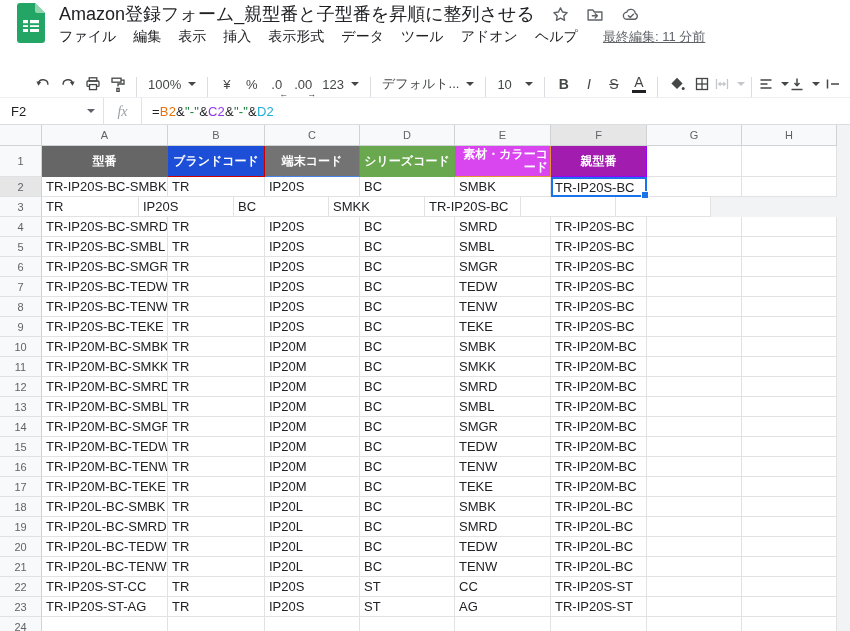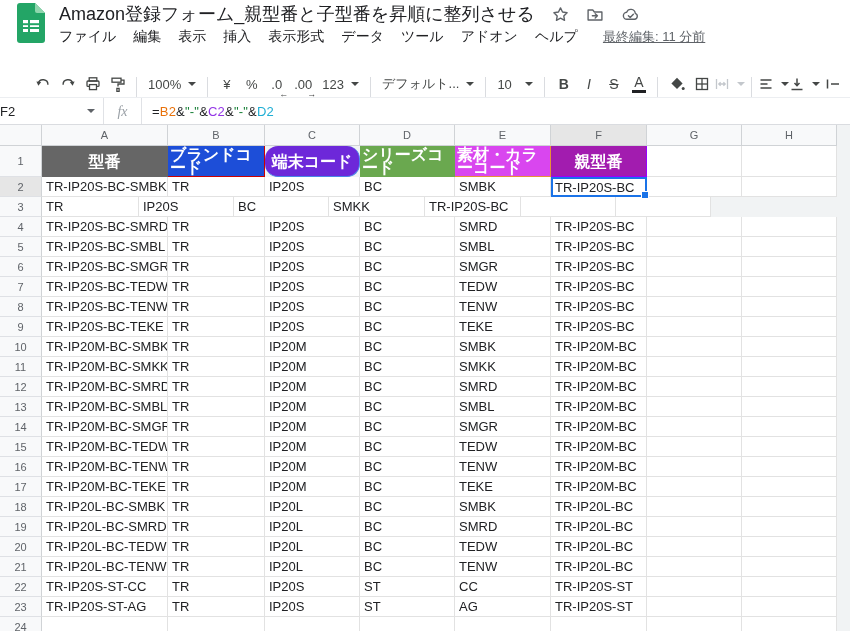--- a/index.html
+++ b/index.html
@@ -29,42 +29,42 @@
   .b-btn{font-weight:bold;font-size:14px}
   .i-btn{font-style:italic;font-size:14px}
   .s-btn{text-decoration:line-through;font-size:14px}
   .a-btn span{border-bottom:3px solid #202124;padding:0 2px 0 2px;font-size:14px;line-height:15px}
   .fontname{min-width:88px;justify-content:space-between}
   .fontsize{min-width:46px;justify-content:space-between;padding:0 8px}
   .wrap-cut{width:8px;overflow:hidden;flex:none}
   
   .formula-bar{height:28px;display:flex;align-items:center;border-top:1px solid #eceef1;
                border-bottom:1px solid #dadce0;font-size:13px}
-  .name-box{width:104px;height:100%;display:flex;align-items:center;padding-left:0;
+  .name-box{width:104px;height:100%;display:flex;align-items:center;padding-left:11px;
             border-right:1px solid #e0e2e6;cursor:text}
   .name-box .caret{margin-left:auto;margin-right:8px;border-top-color:#5f6368}
   .fx{width:38px;text-align:center;font-style:italic;color:#9aa0a6;
       font-family:"Liberation Serif",serif;border-right:1px solid #e0e2e6;height:100%;
       line-height:27px;font-size:14px}
   .formula{padding-left:10px;white-space:nowrap;cursor:text;letter-spacing:.2px}
   
   .grid{height:506px;background:#f1f3f4;overflow:hidden;position:relative}
   .col-headers{display:flex;height:21px}
   .corner,.colh{background:#f8f9fa;border-right:1px solid #d0d3d6;border-bottom:1px solid #d0d3d6;
     font-size:11px;color:#5f6368;display:flex;align-items:center;justify-content:center;flex:none}
   .colh.hl{background:#e6e6e6}
   .row{display:flex;height:20px}
   .row.r1{height:31px}
   .rownum{width:42px;background:#f8f9fa;border-right:1px solid #d0d3d6;border-bottom:1px solid #dfe1e5;
     font-size:11px;color:#5f6368;display:flex;align-items:center;justify-content:center;flex:none}
   .rownum.hl{background:#e6e6e6}
   .cell{background:#fff;border-right:1px solid #e2e2e2;border-bottom:1px solid #e2e2e2;
     font-size:13px;padding:0 4px;display:flex;align-items:center;white-space:nowrap;
     overflow:hidden;flex:none}
-  .cell.hdr{color:#fff;font-weight:bold;font-size:16px;justify-content:center;text-align:left;
+  .cell.hdr{color:#fff;font-weight:bold;font-size:12px;justify-content:center;text-align:right;
     white-space:normal;line-height:13px;padding:0 2px}
   .cell.sel{border:2px solid #1a73e8;position:relative;padding:0 2px;z-index:2;overflow:visible}
   .cell.sel::after{content:'';position:absolute;width:6px;height:6px;background:#1a73e8;
     border:1px solid #fff;right:-4px;bottom:-4px}
   .c0{width:42px}.c1{width:126px}.c2{width:97px}.c3{width:95px}.c4{width:95px}
   .c5{width:96px}.c6{width:96px}.c7{width:95px}.c8{width:95px}
   svg{display:block}
 </style>
 </head>
 <body>
@@ -243,21 +243,21 @@
       <div class="colh c5">E</div>
       <div class="colh c6 hl">F</div>
       <div class="colh c7">G</div>
       <div class="colh c8">H</div>
     </div>
   <div class="sheet-rows">
       <div class="row r1">
         <div class="rownum c0">1</div>
         <div class="cell hdr c1" style="background: rgb(102, 102, 102); border-right-color: rgb(102, 102, 102); border-bottom-color: rgb(102, 102, 102);">型番</div>
         <div class="cell hdr c2" style="background: #1d4ed8; border-right-color: rgb(204, 0, 0); border-bottom-color: rgb(204, 0, 0);">ブランドコード</div>
-        <div class="cell hdr c3" style="background: #6d28d9; border-right-color: rgb(74, 134, 232); border-bottom-color: rgb(74, 134, 232); border-radius: 13px;">端末コード</div>
+        <div class="cell hdr c3" style="background: #737373; border-right-color: rgb(74, 134, 232); border-bottom-color: rgb(74, 134, 232);">端末コード</div>
         <div class="cell hdr c4" style="background: rgb(106, 168, 79); border-right-color: rgb(106, 168, 79); border-bottom-color: rgb(106, 168, 79);">シリーズコード</div>
         <div class="cell hdr c5" style="background: #d946ef; border-right-color: rgb(230, 145, 56); border-bottom-color: rgb(230, 145, 56);">素材・カラーコード</div>
         <div class="cell hdr c6" style="background: #a21caf; border-right-color: rgb(153, 0, 255); border-bottom-color: rgb(153, 0, 255);">親型番</div>
         <div class="cell c7"></div>
         <div class="cell c8"></div>
       </div>
       <div class="row">
         <div class="rownum c0 hl">2</div>
         <div class="cell c1">TR-IP20S-BC-SMBK</div>
         <div class="cell c2">TR</div>

